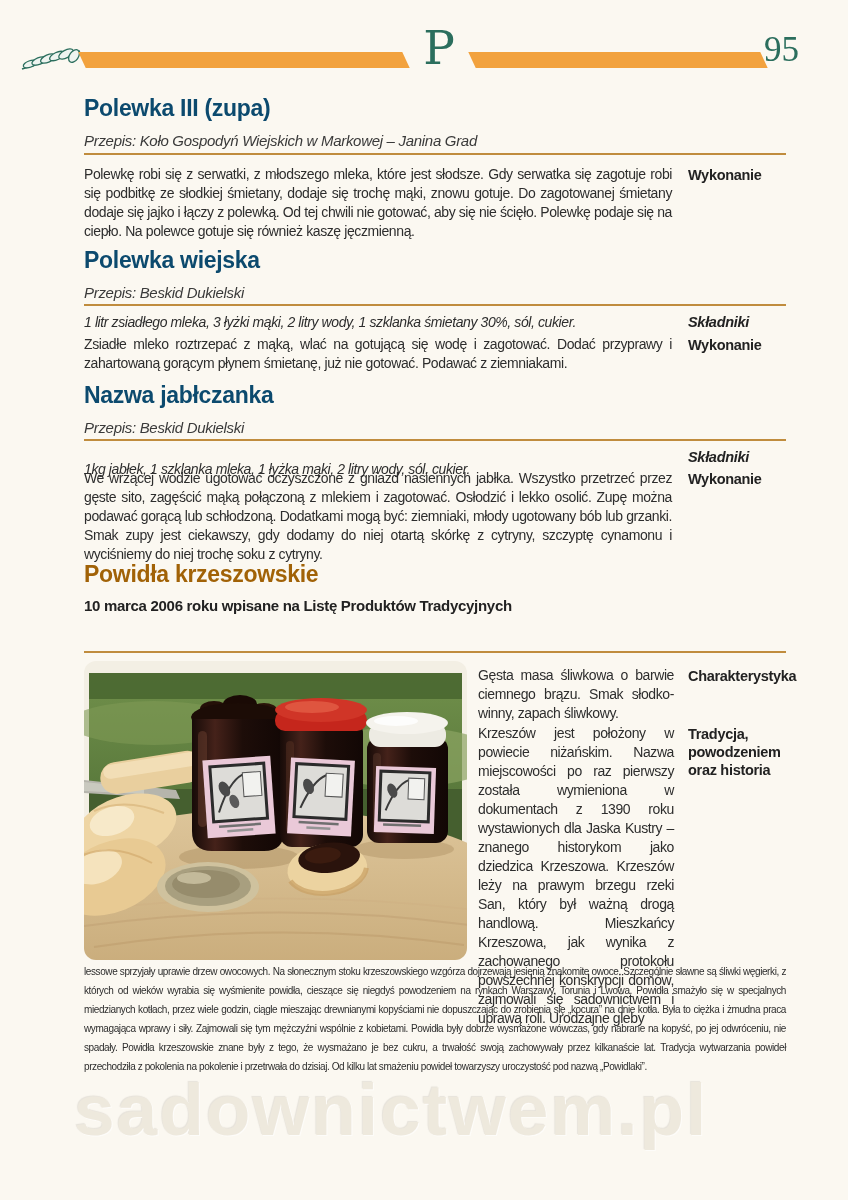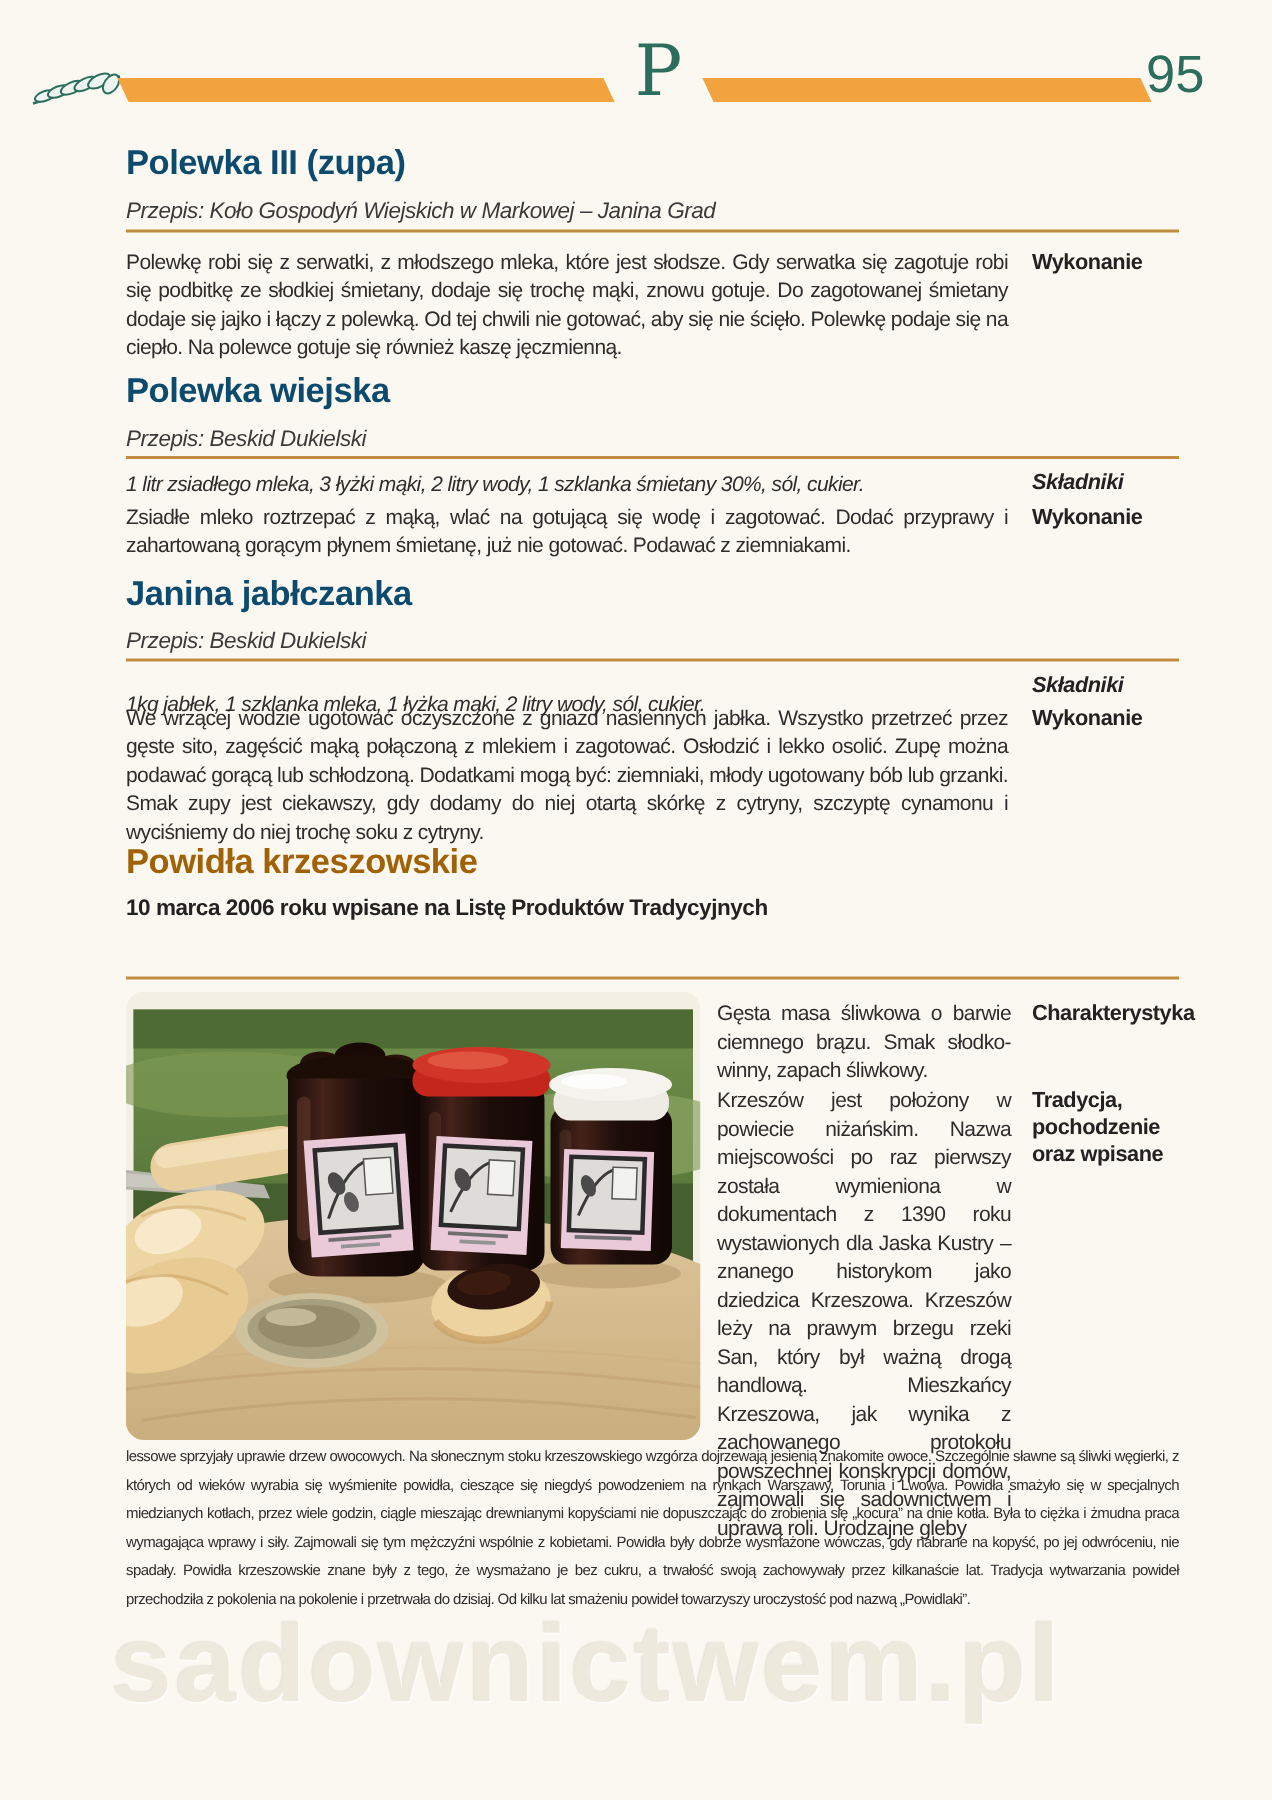--- a/index.html
+++ b/index.html
@@ -2,21 +2,21 @@
 <html><head>
 <meta charset="utf-8">
 <style>
   html,body{margin:0;padding:0;background:#fbf8f1;}
   .page{position:relative;width:848px;height:1200px;background:#fbf8f1;overflow:hidden;
         font-family:"Liberation Sans",sans-serif;}
   
   .hbar{position:absolute;height:16px;background:#f2a23e;transform:skewX(25deg);}
   .letterP{position:absolute;left:408px;top:20px;width:62px;text-align:center;
            font-family:"DejaVu Serif",serif;font-size:47px;color:#2b6e5d;}
-  .pagenum{position:absolute;left:764px;top:30px;font-family:Liberation Sans, sans-serif;
+  .pagenum{position:absolute;left:764px;top:30px;font-family:Liberation Serif, serif;
            font-size:35px;color:#2b6e5d;}
   
   .h1{position:absolute;left:84px;font-size:23px;font-weight:bold;color:#0c4a6e;
       letter-spacing:-0.3px;white-space:nowrap;}
   .h1.red{color:#a16207;}
   .sub{position:absolute;left:84px;font-size:15px;font-style:italic;color:#3a3a3a;
        letter-spacing:-0.3px;line-height:18px;}
   .bold-line{position:absolute;left:84px;font-size:15px;font-weight:bold;color:#222;
        letter-spacing:-0.3px;}
   .rule{position:absolute;left:84px;width:702px;height:2px;background:#c08c3e;}
@@ -69,21 +69,21 @@
   <div class="mlabel z" style="top:166px;">Wykonanie</div>
 
   <div class="h1 z" style="top:247px;">Polewka wiejska</div>
   <div class="sub z" style="top:284px;">Przepis: Beskid Dukielski</div>
   <div class="rule z" style="top:304px;"></div>
   <div class="txt ing z" style="top:313px;">1 litr zsiadłego mleka, 3 łyżki mąki, 2 litry wody, 1 szklanka śmietany 30%, sól, cukier.</div>
   <div class="mlabel it z" style="top:313px;">Składniki</div>
   <div class="txt z" style="top:335px;">Zsiadłe mleko roztrzepać z mąką, wlać na gotującą się wodę i zagotować. Dodać przyprawy i zahartowaną gorącym płynem śmietanę, już nie gotować. Podawać z ziemniakami.</div>
   <div class="mlabel z" style="top:336px;">Wykonanie</div>
 
-  <div class="h1 z" style="top:382px;">Janina jabłczanka</div>
+  <div class="h1 z" style="top:382px;">Nazwa jabłczanka</div>
   <div class="sub z" style="top:419px;">Przepis: Beskid Dukielski</div>
   <div class="rule z" style="top:439px;"></div>
   <div class="txt ing z" style="top:460px;">1kg jabłek, 1 szklanka mleka, 1 łyżka mąki, 2 litry wody, sól, cukier.</div>
   <div class="mlabel it z" style="top:448px;">Składniki</div>
   <div class="txt z" style="top:469px;">We wrzącej wodzie ugotować oczyszczone z gniazd nasiennych jabłka. Wszystko przetrzeć przez gęste sito, zagęścić mąką połączoną z mlekiem i zagotować. Osłodzić i lekko osolić. Zupę można podawać gorącą lub schłodzoną. Dodatkami mogą być: ziemniaki, młody ugotowany bób lub grzanki. Smak zupy jest ciekawszy, gdy dodamy do niej otartą skórkę z cytryny, szczyptę cynamonu i wyciśniemy do niej trochę soku z cytryny.</div>
   <div class="mlabel z" style="top:470px;">Wykonanie</div>
 
   <div class="h1 red z" style="top:561px;">Powidła krzeszowskie</div>
   <div class="bold-line z" style="top:597px;">10 marca 2006 roku wpisane na Listę Produktów Tradycyjnych</div>
   <div class="rule z" style="top:651px;"></div>
@@ -199,16 +199,16 @@
         <ellipse cx="246" cy="197" rx="31" ry="15" fill="#2a130c"></ellipse>
         <ellipse cx="240" cy="194" rx="18" ry="8" fill="#3d1d10" opacity="0.9"></ellipse>
       </g>
     </svg>
   </div>
   <div class="vignette"></div>
 
   <div class="txt col z" style="top:666px;">Gęsta masa śliwkowa o barwie ciemnego brązu. Smak słodko-winny, zapach śliwkowy.</div>
   <div class="mlabel z" style="top:667px;">Charakterystyka</div>
   <div class="txt col z" style="top:724px;">Krzeszów jest położony w powiecie niżańskim. Nazwa miejscowości po raz pierwszy została wymieniona w dokumentach z 1390 roku wystawionych dla Jaska Kustry – znanego historykom jako dziedzica Krzeszowa. Krzeszów leży na prawym brzegu rzeki San, który był ważną drogą handlową. Mieszkańcy Krzeszowa, jak wynika z zachowanego protokołu powszechnej konskrypcji domów, zajmowali się sadownictwem i uprawą roli. Urodzajne gleby</div>
-  <div class="mlabel z" style="top:725px;width:104px;">Tradycja, pochodzenie oraz wpisane</div>
+  <div class="mlabel z" style="top:725px;width:104px;">Tradycja, powodzeniem oraz historia</div>
   <div class="txt wide z" style="top:962px;">lessowe sprzyjały uprawie drzew owocowych. Na słonecznym stoku krzeszowskiego wzgórza dojrzewają jesienią znakomite owoce. Szczególnie sławne są śliwki węgierki, z których od wieków wyrabia się wyśmienite powidła, cieszące się niegdyś powodzeniem na rynkach Warszawy, Torunia i Lwowa. Powidła smażyło się w specjalnych miedzianych kotłach, przez wiele godzin, ciągle mieszając drewnianymi kopyściami nie dopuszczając do zrobienia się „kocura” na dnie kotła. Była to ciężka i żmudna praca wymagająca wprawy i siły. Zajmowali się tym mężczyźni wspólnie z kobietami. Powidła były dobrze wysmażone wówczas, gdy nabrane na kopyść, po jej odwróceniu, nie spadały. Powidła krzeszowskie znane były z tego, że wysmażano je bez cukru, a trwałość swoją zachowywały przez kilkanaście lat. Tradycja wytwarzania powideł przechodziła z pokolenia na pokolenie i przetrwała do dzisiaj. Od kilku lat smażeniu powideł towarzyszy uroczystość pod nazwą „Powidlaki”.</div>
 
 </div>
 
 </body></html>

